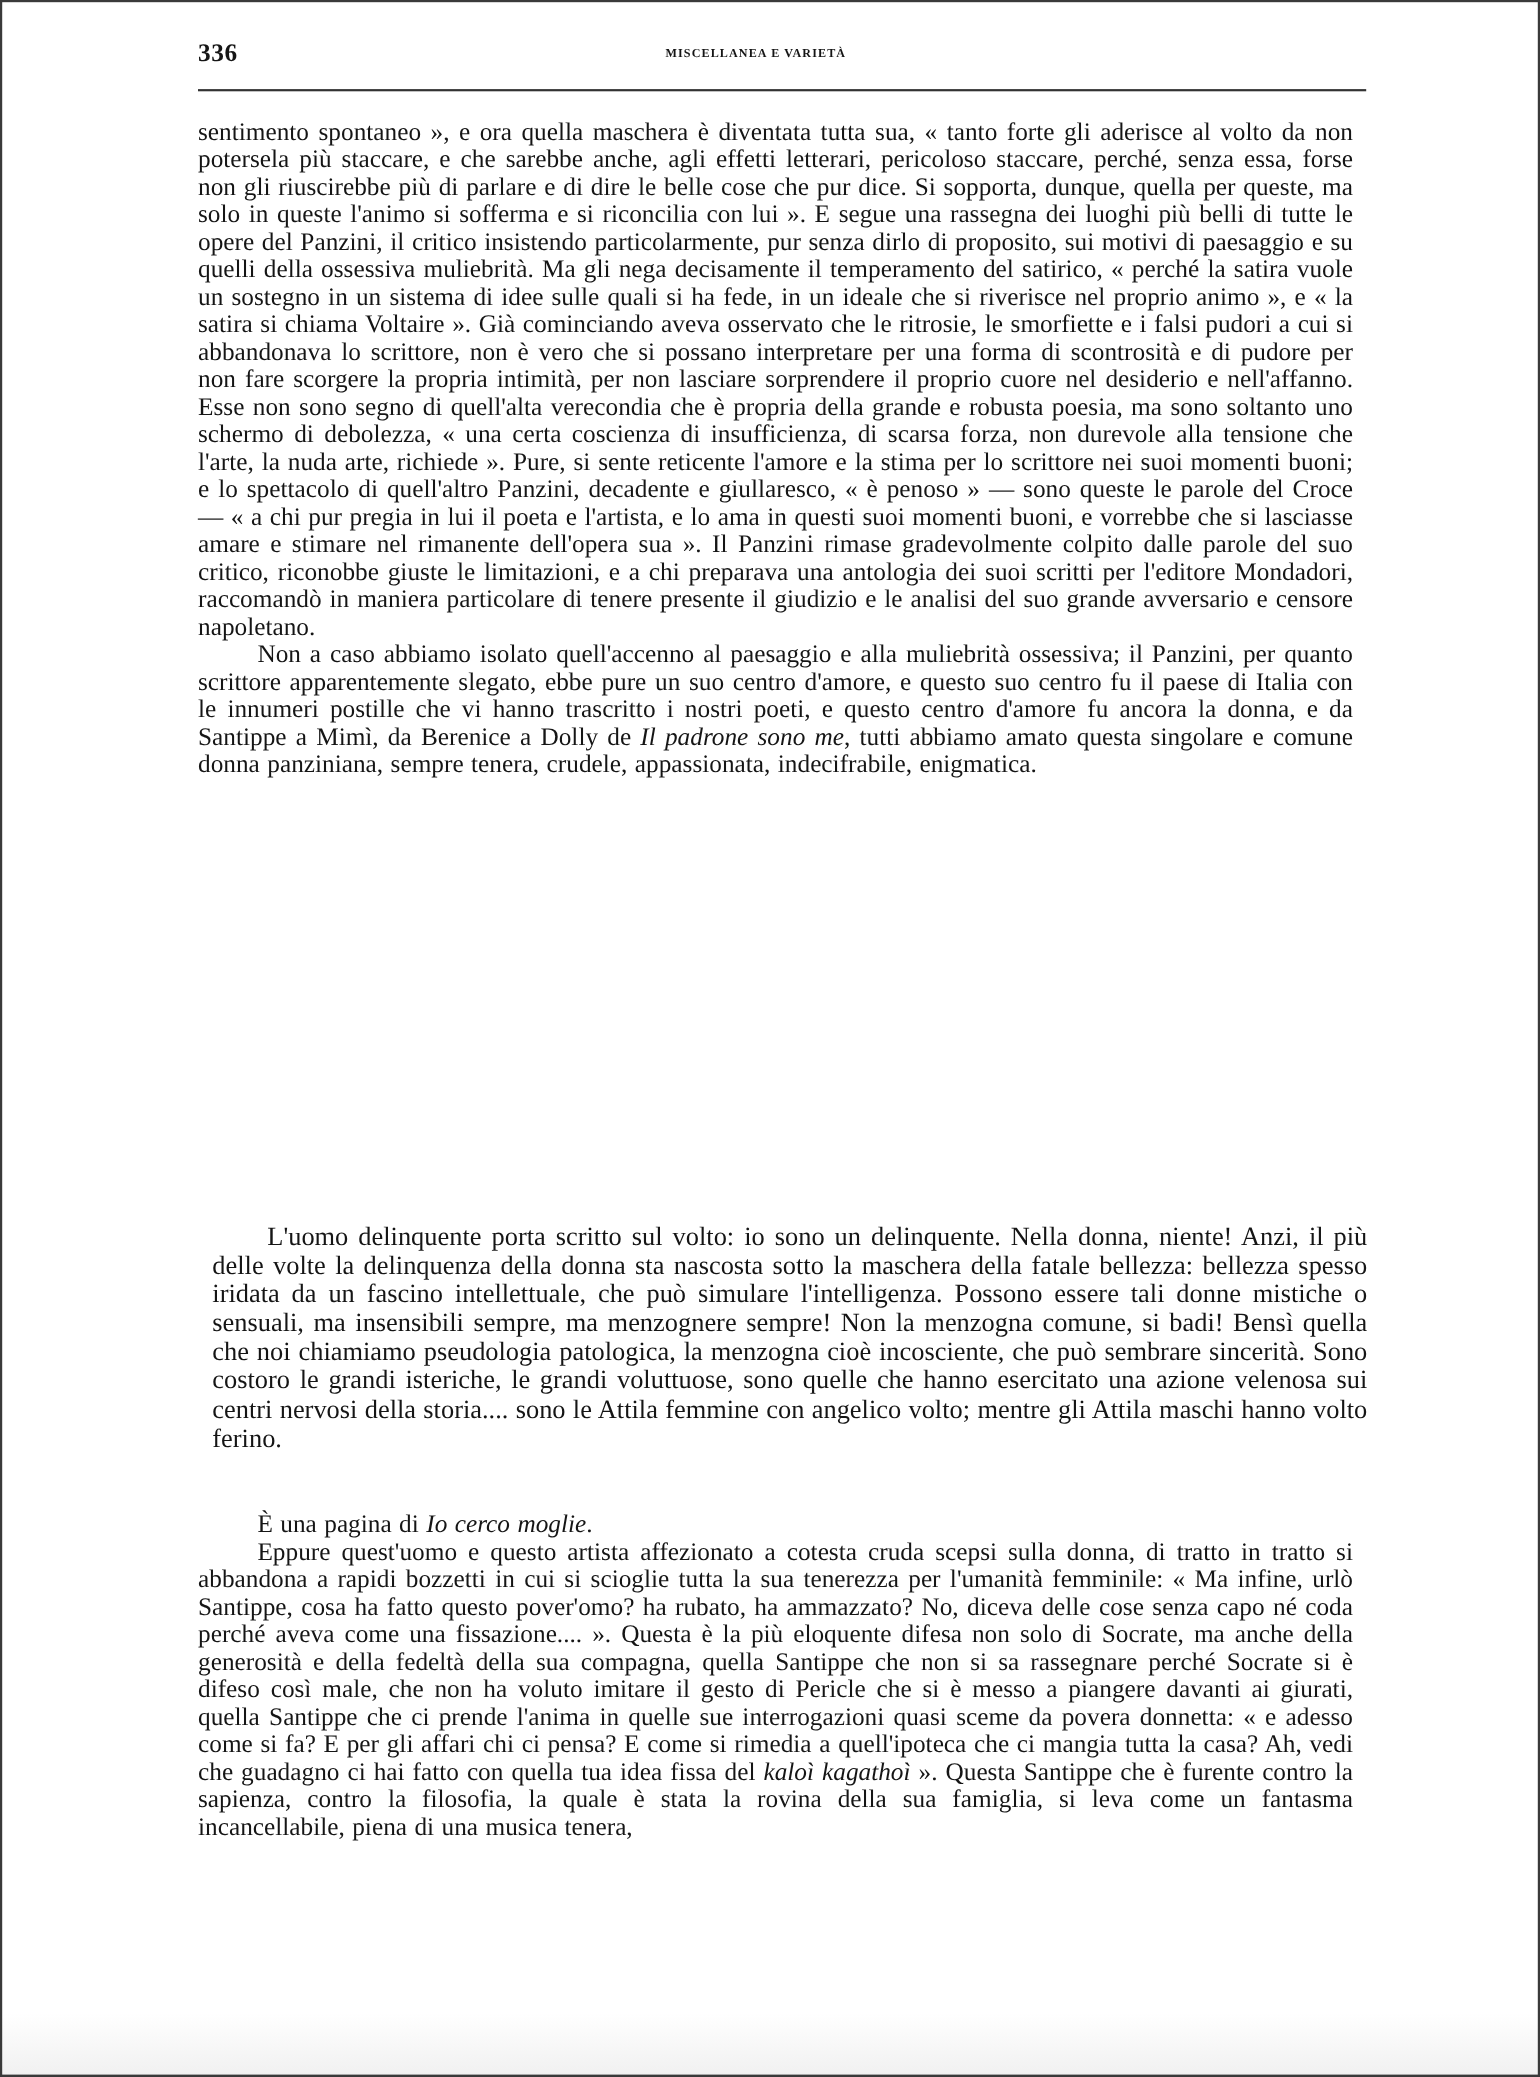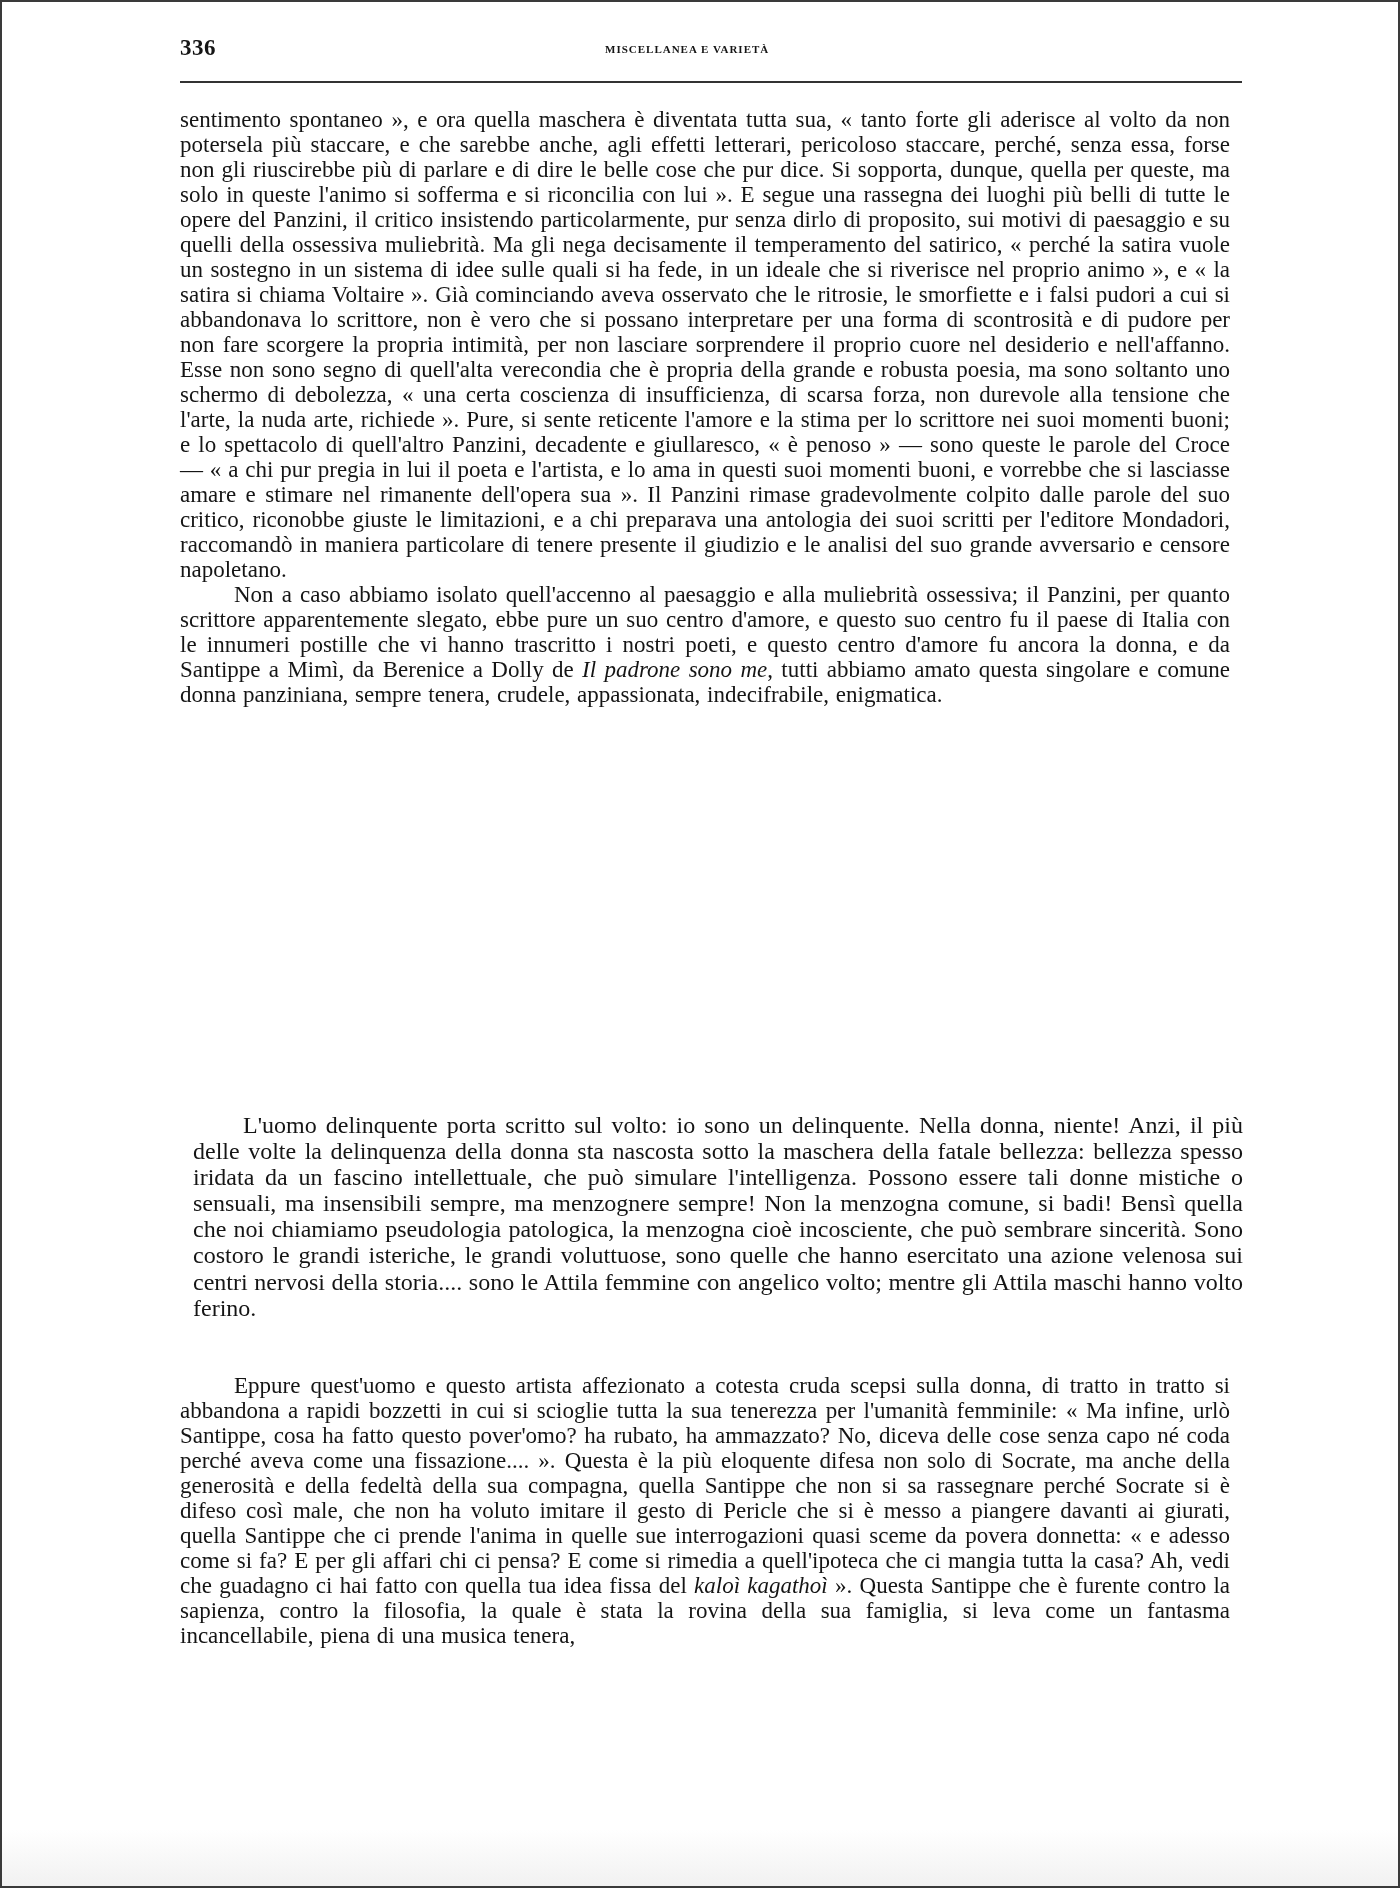--- a/index.html
+++ b/index.html
@@ -102,16 +102,17 @@
   <div class="text-block block-a">
     <p>sentimento spontaneo », e ora quella maschera è diventata tutta sua, « tanto forte gli aderisce al volto da non potersela più staccare, e che sarebbe anche, agli effetti letterari, pericoloso staccare, perché, senza essa, forse non gli riuscirebbe più di parlare e di dire le belle cose che pur dice. Si sopporta, dunque, quella per queste, ma solo in queste l'animo si sofferma e si riconcilia con lui ». E segue una rassegna dei luoghi più belli di tutte le opere del Panzini, il critico insistendo particolarmente, pur senza dirlo di proposito, sui motivi di paesaggio e su quelli della ossessiva muliebrità. Ma gli nega decisamente il temperamento del satirico, « perché la satira vuole un sostegno in un sistema di idee sulle quali si ha fede, in un ideale che si riverisce nel proprio animo », e « la satira si chiama Voltaire ». Già cominciando aveva osservato che le ritrosie, le smorfiette e i falsi pudori a cui si abbandonava lo scrittore, non è vero che si possano interpretare per una forma di scontrosità e di pudore per non fare scorgere la propria intimità, per non lasciare sorprendere il proprio cuore nel desiderio e nell'affanno. Esse non sono segno di quell'alta verecondia che è propria della grande e robusta poesia, ma sono soltanto uno schermo di debolezza, « una certa coscienza di insufficienza, di scarsa forza, non durevole alla tensione che l'arte, la nuda arte, richiede ». Pure, si sente reticente l'amore e la stima per lo scrittore nei suoi momenti buoni; e lo spettacolo di quell'altro Panzini, decadente e giullaresco, « è penoso » — sono queste le parole del Croce — « a chi pur pregia in lui il poeta e l'artista, e lo ama in questi suoi momenti buoni, e vorrebbe che si lasciasse amare e stimare nel rimanente dell'opera sua ». Il Panzini rimase gradevolmente colpito dalle parole del suo critico, riconobbe giuste le limitazioni, e a chi preparava una antologia dei suoi scritti per l'editore Mondadori, raccomandò in maniera particolare di tenere presente il giudizio e le analisi del suo grande avversario e censore napoletano.</p>
     <p class="indent"><span>Non a caso abbiamo isolato quell'accenno al paesaggio e alla muliebrità ossessiva; il Panzini, per quanto scrittore apparentemente slegato, ebbe pure un suo centro d'amore, e questo suo centro fu il paese di Italia con le innumeri postille che vi hanno trascritto i nostri poeti, e questo centro d'amore fu ancora la donna, e da Santippe a Mimì, da Berenice a Dolly de </span><em>Il padrone sono me</em><span>, tutti abbiamo amato questa singolare e comune donna panziniana, sempre tenera, crudele, appassionata, indecifrabile, enigmatica.</span></p>
   </div>
 
   <div class="quote-block">
     <p>L'uomo delinquente porta scritto sul volto: io sono un delinquente. Nella donna, niente! Anzi, il più delle volte la delinquenza della donna sta nascosta sotto la maschera della fatale bellezza: bellezza spesso iridata da un fascino intellettuale, che può simulare l'intelligenza. Possono essere tali donne mistiche o sensuali, ma insensibili sempre, ma menzognere sempre! Non la menzogna comune, si badi! Bensì quella che noi chiamiamo pseudologia patologica, la menzogna cioè incosciente, che può sembrare sincerità. Sono costoro le grandi isteriche, le grandi voluttuose, sono quelle che hanno esercitato una azione velenosa sui centri nervosi della storia.... sono le Attila femmine con angelico volto; mentre gli Attila maschi hanno volto ferino.</p>
   </div>
 
   <div class="text-block block-b">
+    <p class="indent"><span>È una pagina di </span><em>Io cerco moglie</em><span>.</span></p>
     <p class="indent"><span>Eppure quest'uomo e questo artista affezionato a cotesta cruda scepsi sulla donna, di tratto in tratto si abbandona a rapidi bozzetti in cui si scioglie tutta la sua tenerezza per l'umanità femminile: « Ma infine, urlò Santippe, cosa ha fatto questo pover'omo? ha rubato, ha ammazzato? No, diceva delle cose senza capo né coda perché aveva come una fissazione.... ». Questa è la più eloquente difesa non solo di Socrate, ma anche della generosità e della fedeltà della sua compagna, quella Santippe che non si sa rassegnare perché Socrate si è difeso così male, che non ha voluto imitare il gesto di Pericle che si è messo a piangere davanti ai giurati, quella Santippe che ci prende l'anima in quelle sue interrogazioni quasi sceme da povera donnetta: « e adesso come si fa? E per gli affari chi ci pensa? E come si rimedia a quell'ipoteca che ci mangia tutta la casa? Ah, vedi che guadagno ci hai fatto con quella tua idea fissa del </span><em>kaloì kagathoì</em><span> ». Questa Santippe che è furente contro la sapienza, contro la filosofia, la quale è stata la rovina della sua famiglia, si leva come un fantasma incancellabile, piena di una musica tenera,</span></p>
   </div>
 
 </div>
 
 </body></html>

